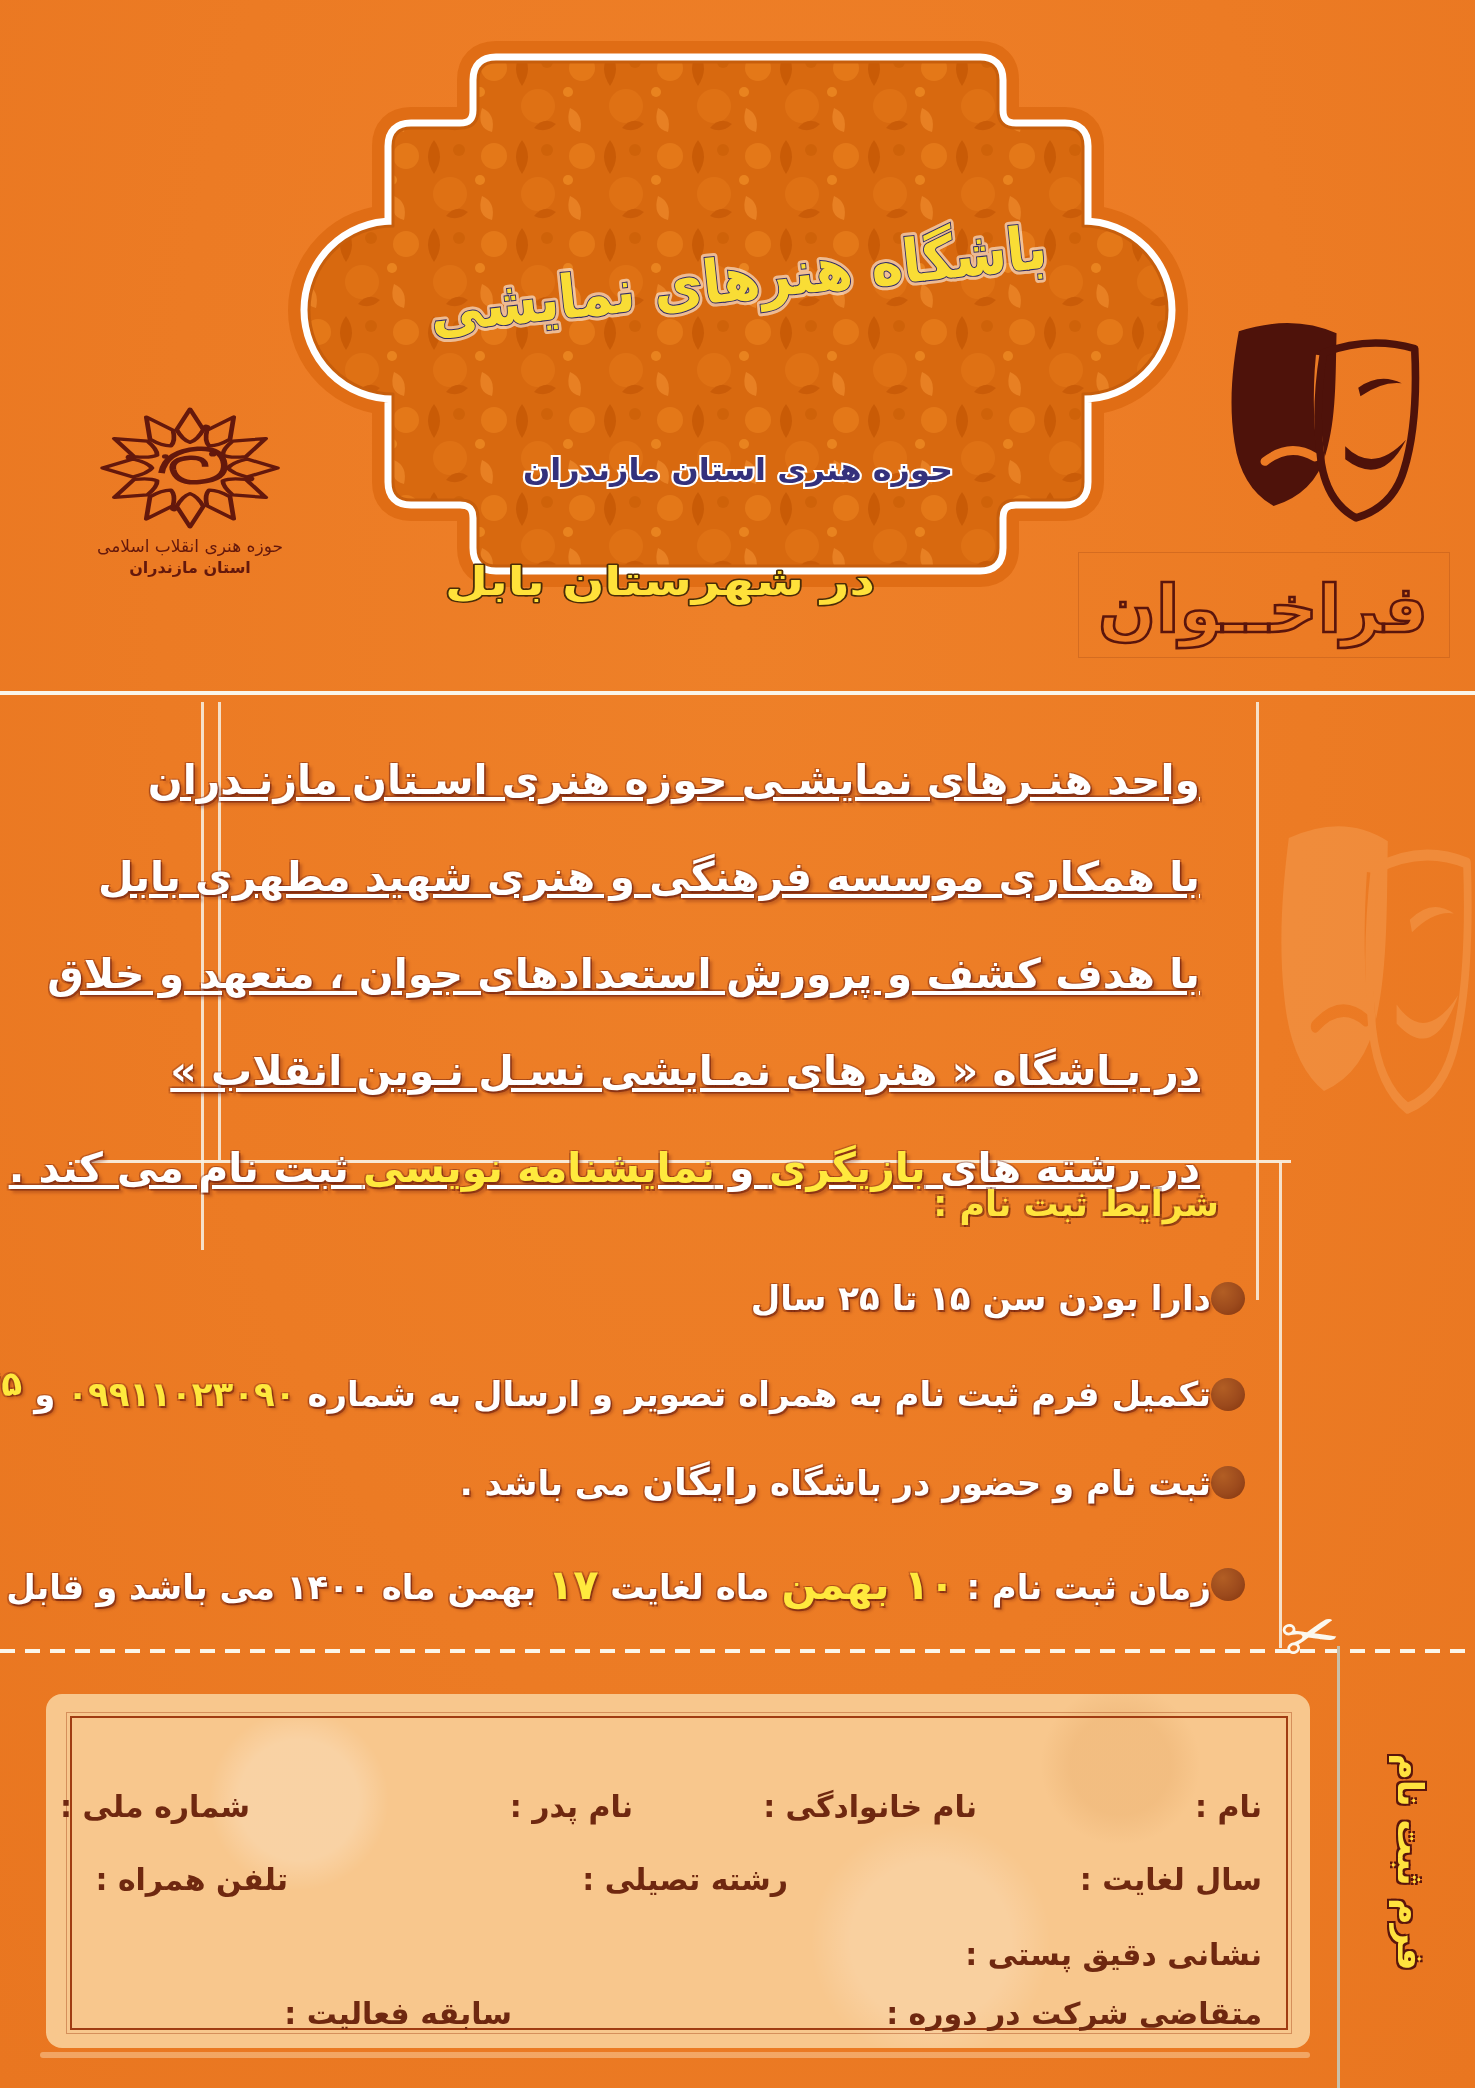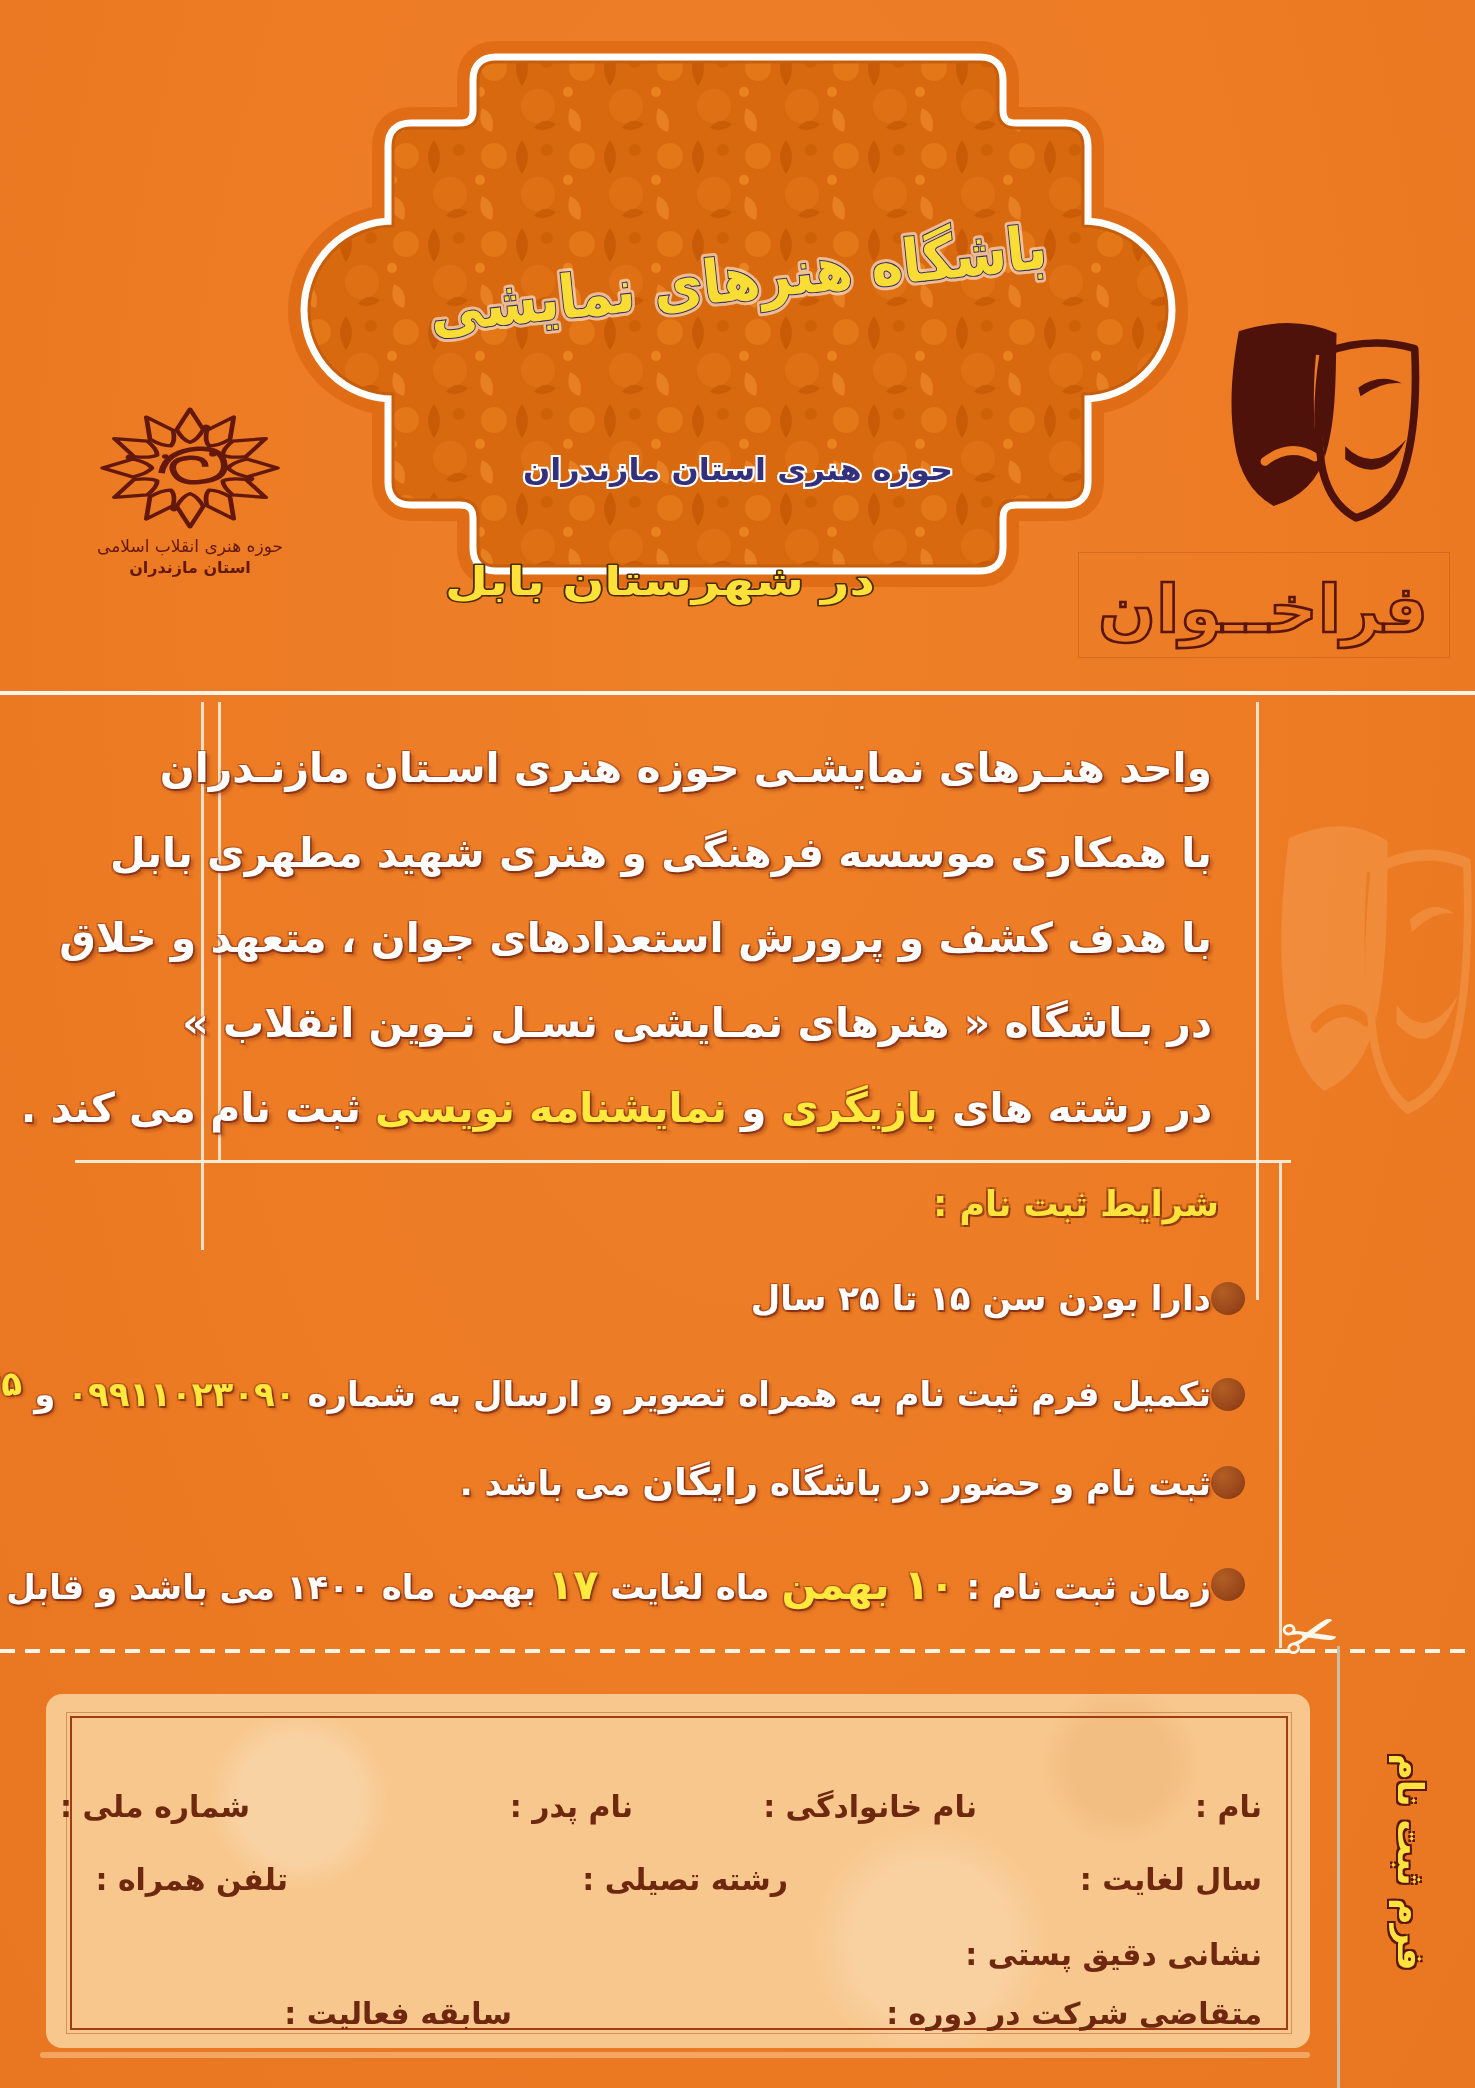--- a/index.html
+++ b/index.html
@@ -32,21 +32,21 @@
   .vl1{left:201px;top:702px;height:548px;}
   .vl2{left:218px;top:702px;height:458px;}
   .vr1{left:1256px;top:702px;height:598px;}
   .vr2{left:1279px;top:1162px;height:486px;}
   
   .intro{left:200px;top:726px;width:1012px;text-align:right;color:#ffffff;
     font-size:41px;font-weight:bold;
     text-shadow:1.5px 1.5px 0 rgba(110,30,15,.55),-1.5px -1.5px 0 rgba(110,30,15,.3),
                 1.5px -1.5px 0 rgba(110,30,15,.3),-1.5px 1.5px 0 rgba(110,30,15,.3),
                 4px 4px 3px rgba(110,30,15,.30);}
-  .intro p{margin:0;height:85px;line-height:85px;white-space:nowrap;}
+  .intro p{margin:12px;height:85px;line-height:85px;white-space:nowrap;text-decoration:underline;}
   .y{color:#ffe93d;}
   .big{font-size:1.22em;}
   .free{font-size:1.1em;}
   
   .cond-head{right:256px;top:1184px;font-size:35px;font-weight:bold;color:#ffe33d;white-space:nowrap;
     text-shadow:2px 2px 0 rgba(100,30,10,.6),-2px -2px 0 rgba(100,30,10,.35),
                 2px -2px 0 rgba(100,30,10,.35),-2px 2px 0 rgba(100,30,10,.35);}
   .bullet-row{right:230px;display:flex;align-items:center;direction:rtl;white-space:nowrap;
     color:#ffffff;font-size:34px;font-weight:bold;
     text-shadow:1.5px 1.5px 0 rgba(110,30,15,.55),-1.5px -1.5px 0 rgba(110,30,15,.3),

